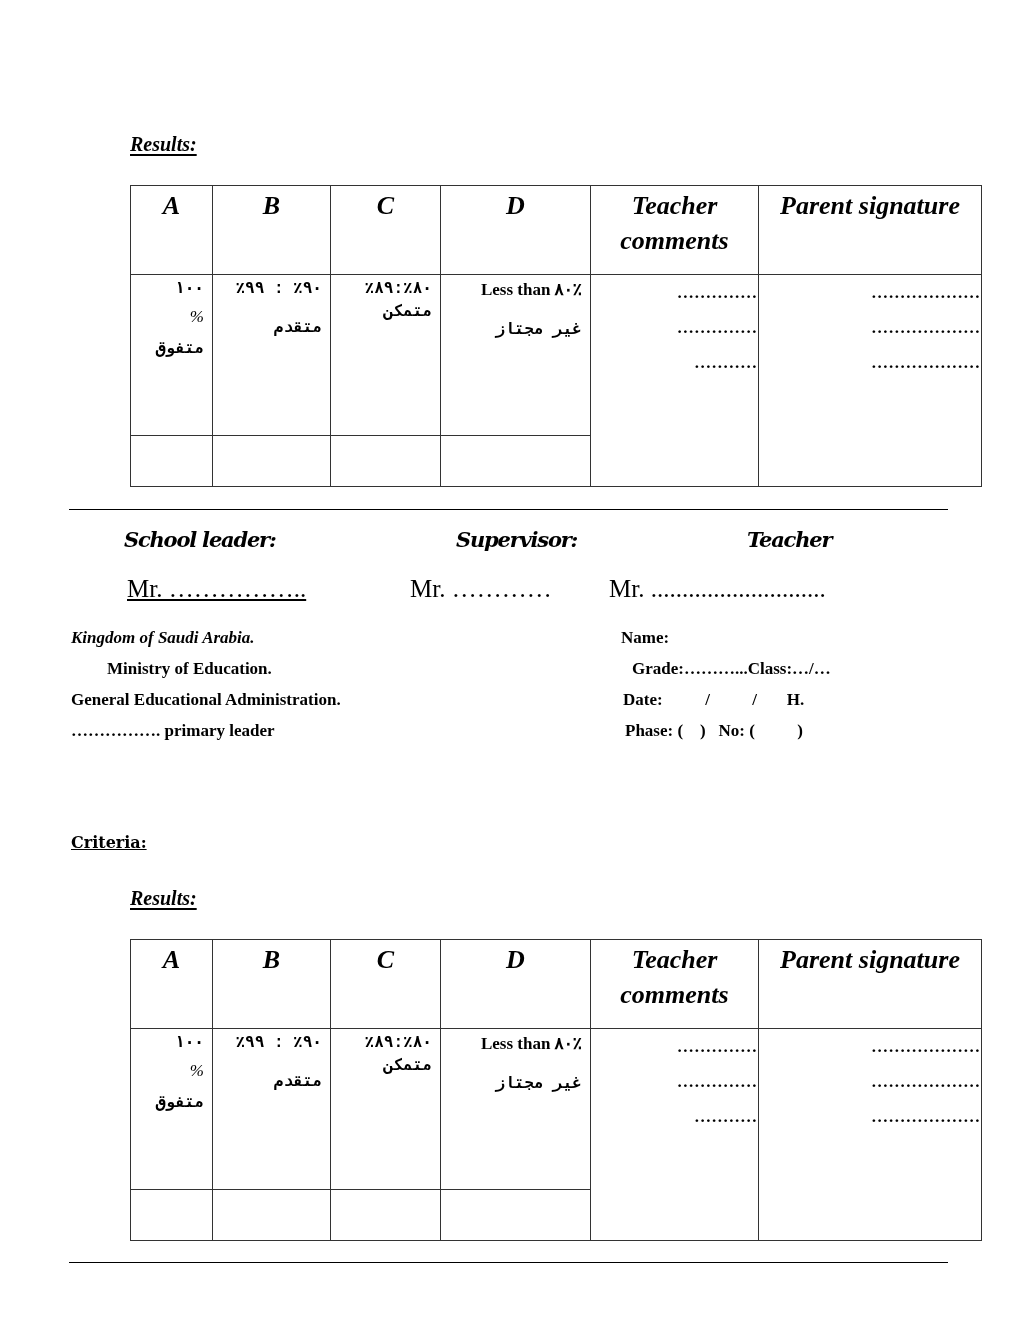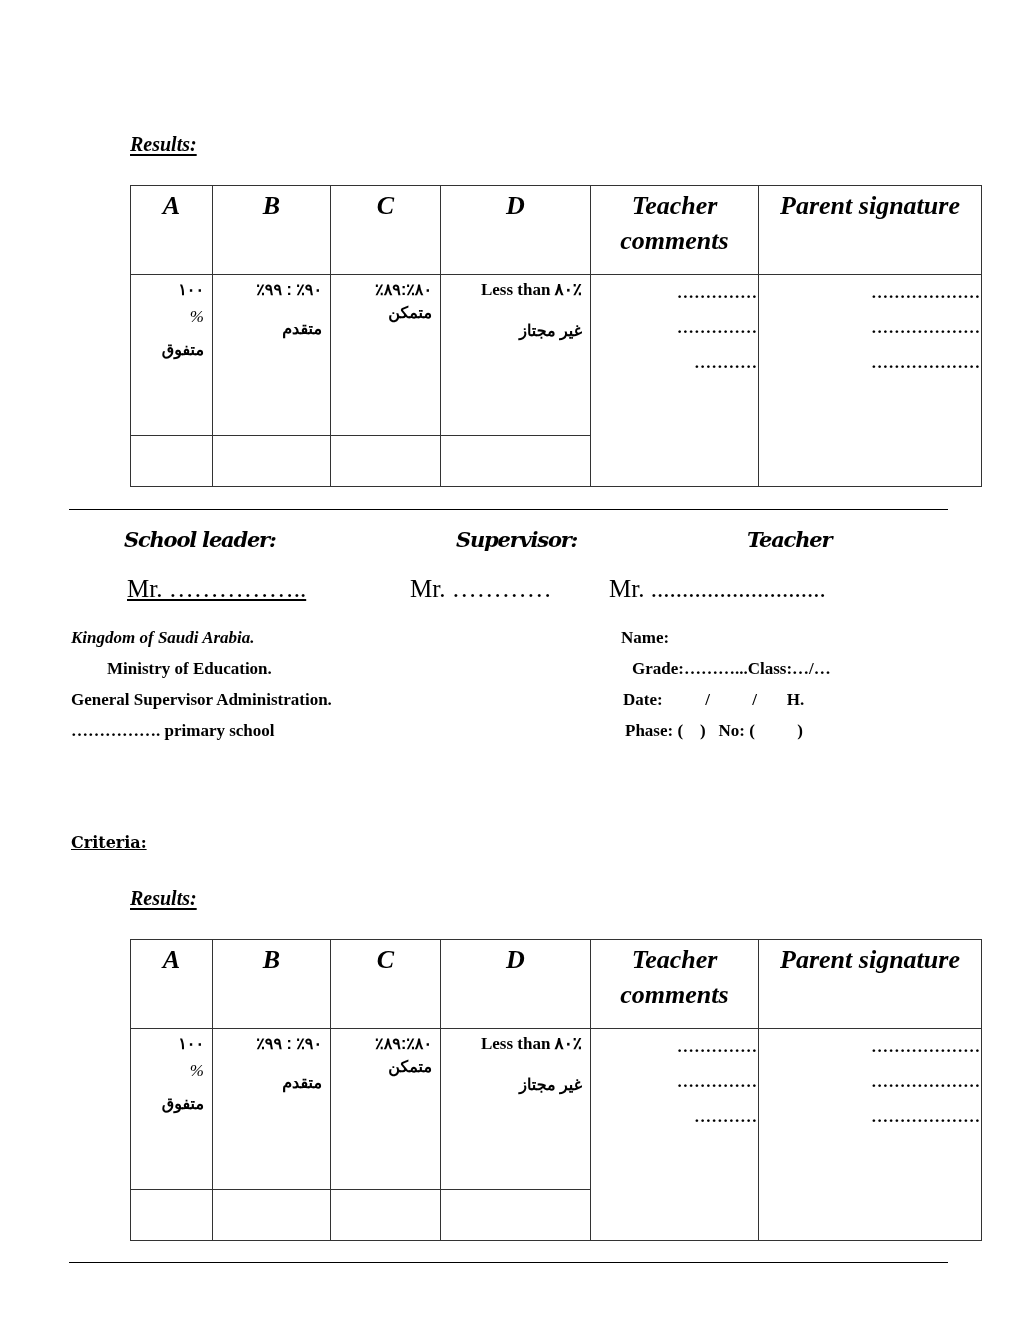--- a/index.html
+++ b/index.html
@@ -5,21 +5,21 @@
   html, body { margin: 0; padding: 0; background: #ffffff; }
   body { width: 1020px; height: 1320px; position: relative; font-family: "Liberation Serif", serif; color: #000; overflow: hidden; }
   .abs { position: absolute; }
   .results-title { font-weight: bold; font-style: italic; font-size: 20px; text-decoration: underline; text-decoration-thickness: 2px; text-underline-offset: 3px; }
   table.results { position: absolute; left: 130px; width: 851px; border-collapse: collapse; table-layout: fixed; }
   table.results td, table.results th { border: 1.5px solid #333; vertical-align: top; padding: 0; }
   table.results th { font-weight: bold; font-style: italic; font-size: 26px; height: 86px; text-align: center; line-height: 35px; padding-top: 2px; }
   table.results td.grade { height: 156px; text-align: right; padding: 4px 8px 0 6px; font-weight: bold; font-size: 17px; }
   table.results td.blank { height: 50px; }
   .g-line { line-height: 21px; }
-  .ar { font-family: Liberation Sans, sans-serif; font-weight: bold; font-size: 16px; direction: rtl; }
+  .ar { font-family: Liberation Mono, monospace; font-weight: bold; font-size: 16px; direction: rtl; }
   .gap { margin-top: 14px; }
   .dots { font-size: 17px; font-weight: bold; letter-spacing: 1.5px; text-align: right; line-height: 35px; padding-top: 4px; padding-right: 6px; white-space: nowrap; }
   .hr { position: absolute; left: 69px; width: 879px; height: 0; border-top: 1.5px solid #000; }
   .sig-title { font-family: "DejaVu Serif", serif; font-style: italic; font-weight: bold; font-size: 21px; letter-spacing: -1.2px; }
   .sig-name { font-size: 25px; }
   .info { font-weight: bold; font-size: 17px; }
   .criteria { font-family: "DejaVu Serif", serif; font-weight: bold; font-size: 16px; text-decoration: underline; }
 </style>
 </head>
 <body>
@@ -87,22 +87,22 @@
 <div class="abs sig-title" style="left:124px; top:527px;">School leader:</div>
 <div class="abs sig-title" style="left:456px; top:527px;">Supervisor:</div>
 <div class="abs sig-title" style="left:747px; top:527px;">Teacher</div>
 
 <div class="abs sig-name" style="left:127px; top:575px;text-decoration:underline;">Mr. ……………..</div>
 <div class="abs sig-name" style="left:410px; top:575px;">Mr. …………</div>
 <div class="abs sig-name" style="left:609px; top:575px;">Mr. ............................</div>
 
 <div class="abs info" style="left:71px; top:628px;font-style:italic;">Kingdom of Saudi Arabia.</div>
 <div class="abs info" style="left:71px; top:659px;margin-left:36px;">Ministry of Education.</div>
-<div class="abs info" style="left:71px; top:690px;">General Supervisor Administration.</div>
-<div class="abs info" style="left:71px; top:721px;">……………. primary school</div>
+<div class="abs info" style="left:71px; top:690px;">General Educational Administration.</div>
+<div class="abs info" style="left:71px; top:721px;">……………. primary leader</div>
 
 <div class="abs info" style="left:621px; top:628px;">Name:</div>
 <div class="abs info" style="left:620px; top:659px;margin-left:12px;">Grade:………...Class:…/…</div>
 <div class="abs info" style="left:623px; top:690px; white-space:pre;">Date:          /          /       H.</div>
 <div class="abs info" style="left:625px; top:721px; white-space:pre;">Phase: (    )   No: (          )</div>
 
 <div class="abs criteria" style="left:71px; top:833px;">Criteria:</div>
 
 <div class="abs results-title" style="left:130px; top:887px;">Results:</div>
 

